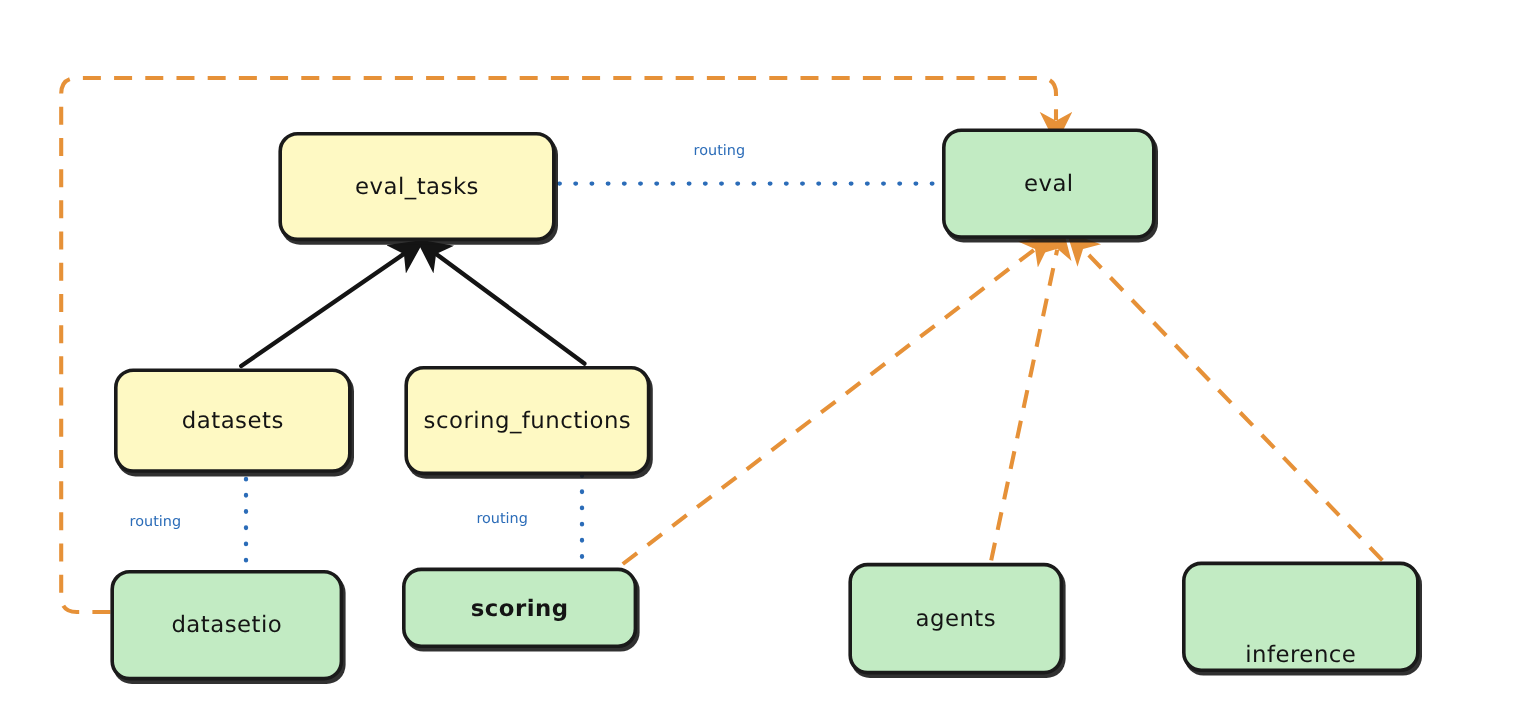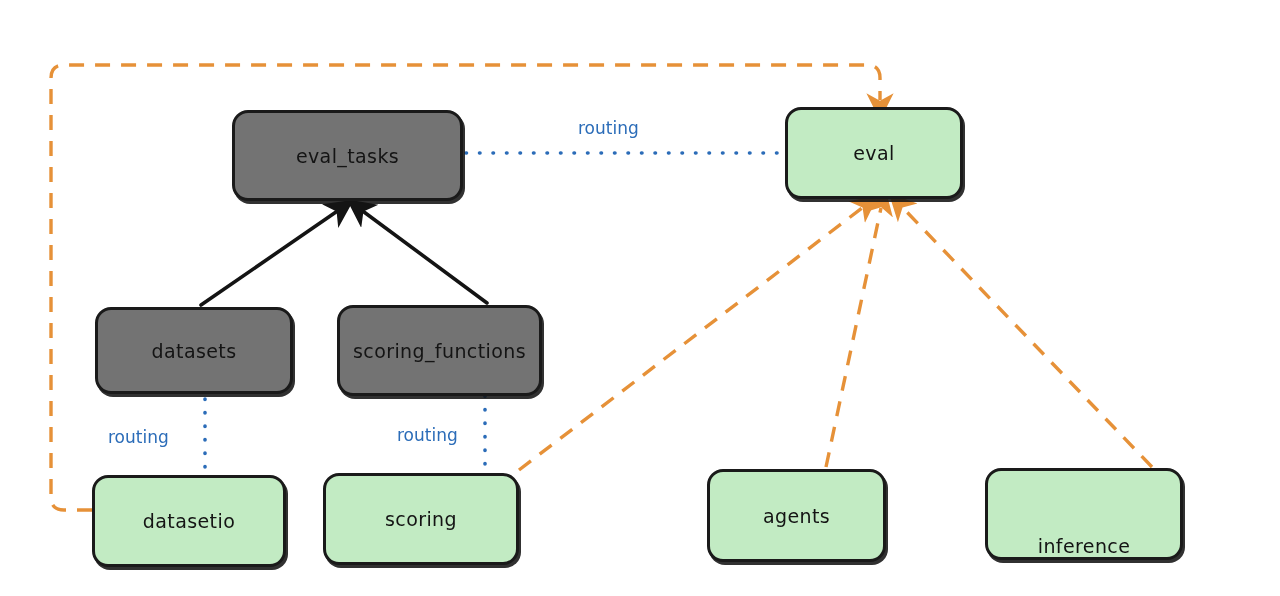--- a/index.html
+++ b/index.html
@@ -27,34 +27,34 @@
   .node {
     position: absolute;
     box-sizing: border-box;
     display: flex;
     align-items: center;
     justify-content: center;
     border: 3px solid #1a1a1a;
     border-radius: 16px;
     box-shadow: 2px 3px 0 rgba(20,20,20,0.88);
   }
-  .node-api { background: #737373; justify-content: center; }
+  .node-api { background: #fef9c3; justify-content: center; }
   .node-provider { background: #c2ebc3; }
   .node-label {
     font-family: "DejaVu Sans", sans-serif;
     font-size: 19px;
     color: #141414;
     letter-spacing: 0.4px;
     white-space: nowrap;
     user-select: none;
   }
   .edge-label {
     position: absolute;
     font-family: "DejaVu Sans", sans-serif;
-    font-size: 17px;
+    font-size: 12px;
     color: #2b6cb8;
     white-space: nowrap;
     user-select: none;
   }
 </style>
 </head>
 <body>
 
 <div id="diagram-canvas">
 
@@ -119,21 +119,21 @@
   </div>
 
   <div class="node node-api" style="left:337px; top:305px; width:205px; height:91px;">
     <span class="node-label">scoring_functions</span>
   </div>
 
   <div class="node node-provider" style="left:92px; top:475px; width:194px; height:92px;">
     <span class="node-label">datasetio</span>
   </div>
 
-  <div class="node node-provider" style="left:323px; top:473px; width:196px; height:92px;">
+  <div class="node node-provider" style="left:335px; top:473px; width:196px; height:67px;font-weight:bold;">
     <span class="node-label">scoring</span>
   </div>
 
   <div class="node node-provider" style="left:707px; top:469px; width:179px; height:93px;">
     <span class="node-label">agents</span>
   </div>
 
   <div class="node node-provider" style="left:985px; top:468px; width:198px; height:92px;align-items:flex-end;">
     <span class="node-label">inference</span>
   </div>

